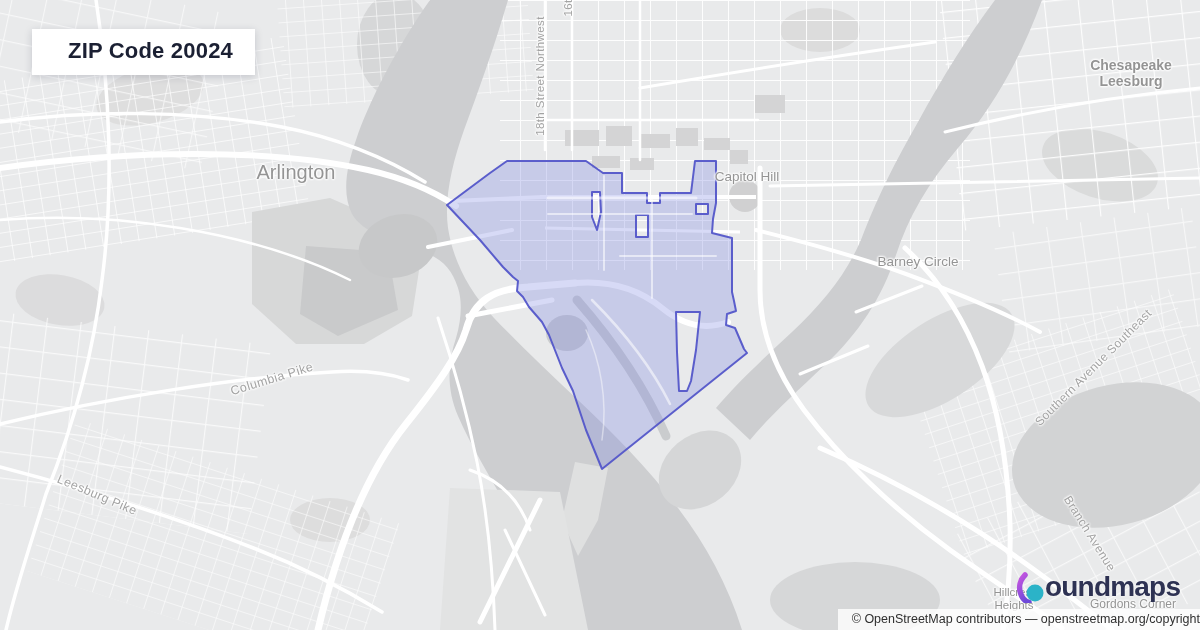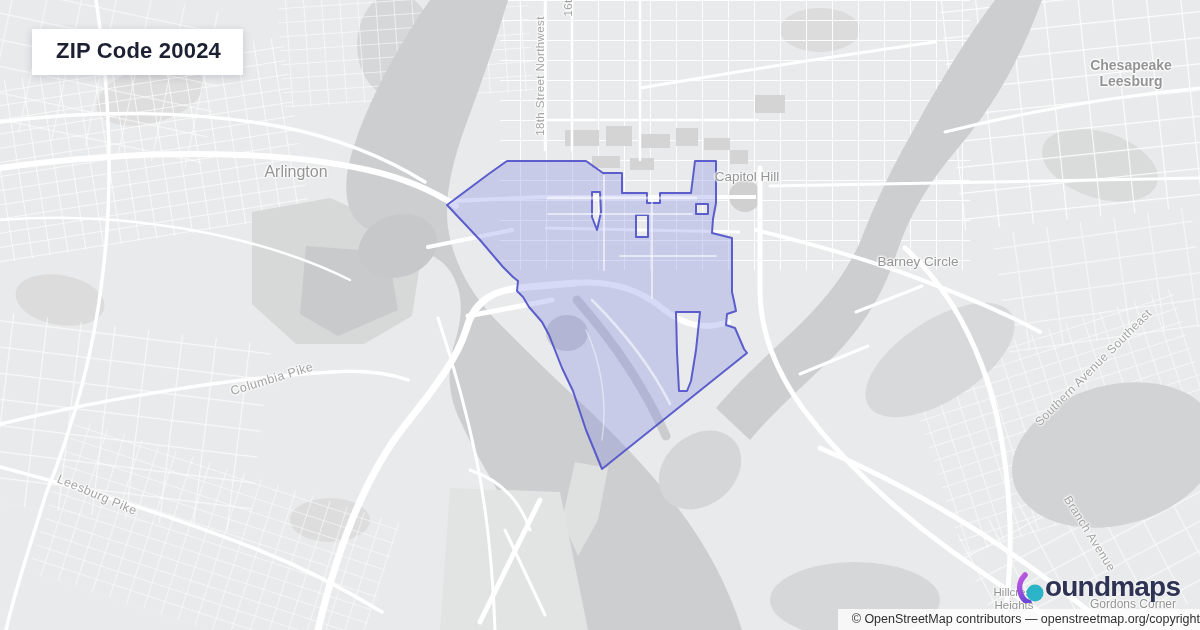--- a/index.html
+++ b/index.html
@@ -12,21 +12,21 @@
   .plabel{
     position:absolute;white-space:nowrap;color:#949494;
     text-shadow:0 1px 2px #fff,0 -1px 2px #fff,1px 0 2px #fff,-1px 0 2px #fff;
     transform:translate(-50%,-50%);line-height:1.15;
   }
   .plabel.center{text-align:center;}
   .street{color:#a3a3a3;letter-spacing:.4px;}
   
   .badge{
     position:absolute;left:32px;top:29px;background:#ffffff;border-radius:0;
-    padding:9px 22px 11px 24px;box-shadow:0 2px 8px rgba(30,35,60,.18);
+    padding:9px 22px 11px 36px;box-shadow:0 2px 8px rgba(30,35,60,.18);
   }
   .badge span{font-size:22px;font-weight:bold;color:#1b2033;letter-spacing:.2px;}
   
   .logo{position:absolute;left:1016px;top:572px;display:flex;align-items:flex-start;z-index:5;}
   .logo .wordmark{
     font-size:28px;font-weight:800;color:#2e3253;letter-spacing:-.8px;line-height:30px;
     text-shadow:0 0 3px rgba(255,255,255,.8);
   }
   
   .attribution{
@@ -193,21 +193,21 @@
       <path d="M 548,198 L 696,198" stroke-width="3"></path>
       <path d="M 548,214 L 692,214" stroke-width="2"></path>
       <path d="M 604,176 L 604,270" stroke-width="2"></path>
       <path d="M 652,196 L 652,298" stroke-width="2"></path>
       <path d="M 620,256 L 716,256" stroke-width="2"></path>
       <path d="M 592,300 C 622,330 650,364 670,404" stroke-width="2.5"></path>
       <path d="M 586,330 C 600,360 608,400 602,440" stroke-width="1.5" stroke-opacity="0.45"></path>
     </g>
   </svg>
 
-  <div class="plabel" style="left:296px;top:172px;font-size:16px;">Arlington</div>
+  <div class="plabel" style="left:296px;top:172px;font-size:20px;">Arlington</div>
 
   <div class="plabel" style="left:733px;top:177px;font-size:13.5px;padding-left:28px;">Capitol Hill</div>
 
   <div class="plabel" style="left:898px;top:262px;font-size:13.5px;margin-left:20px;">Barney Circle</div>
 
   <div class="plabel center" style="left:1131px;top:73px;font-size:14px;font-weight:bold;">
     <div>Chesapeake</div>
     <div>Leesburg</div>
   </div>
 

